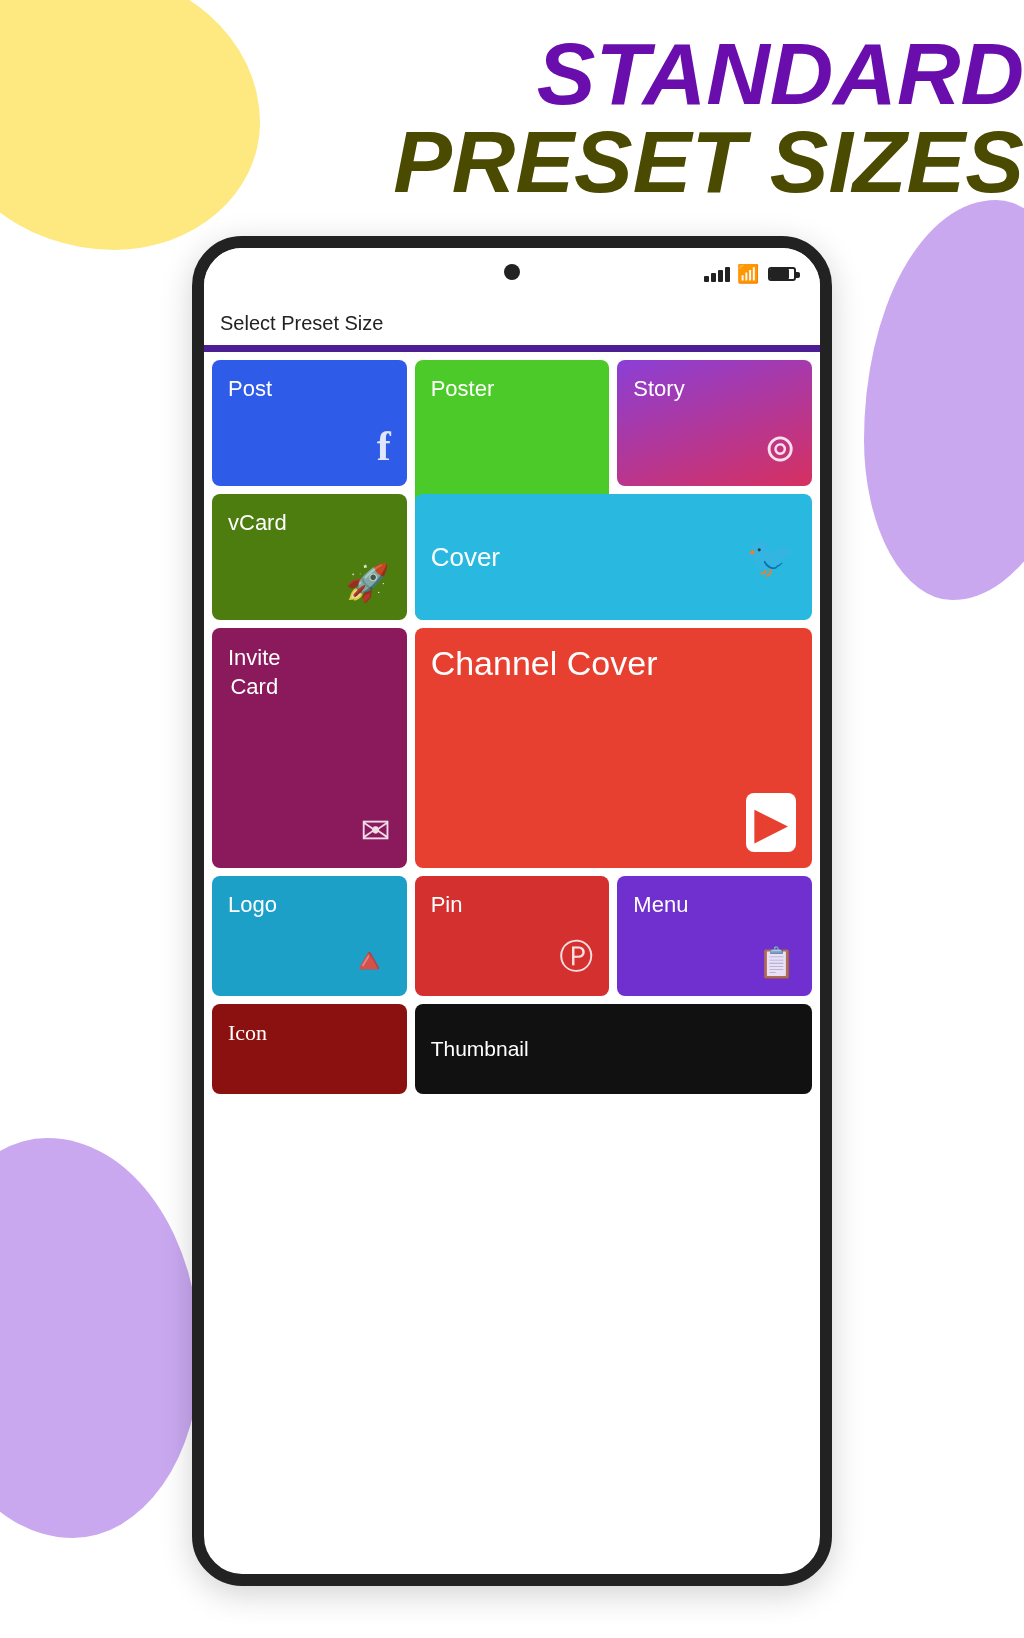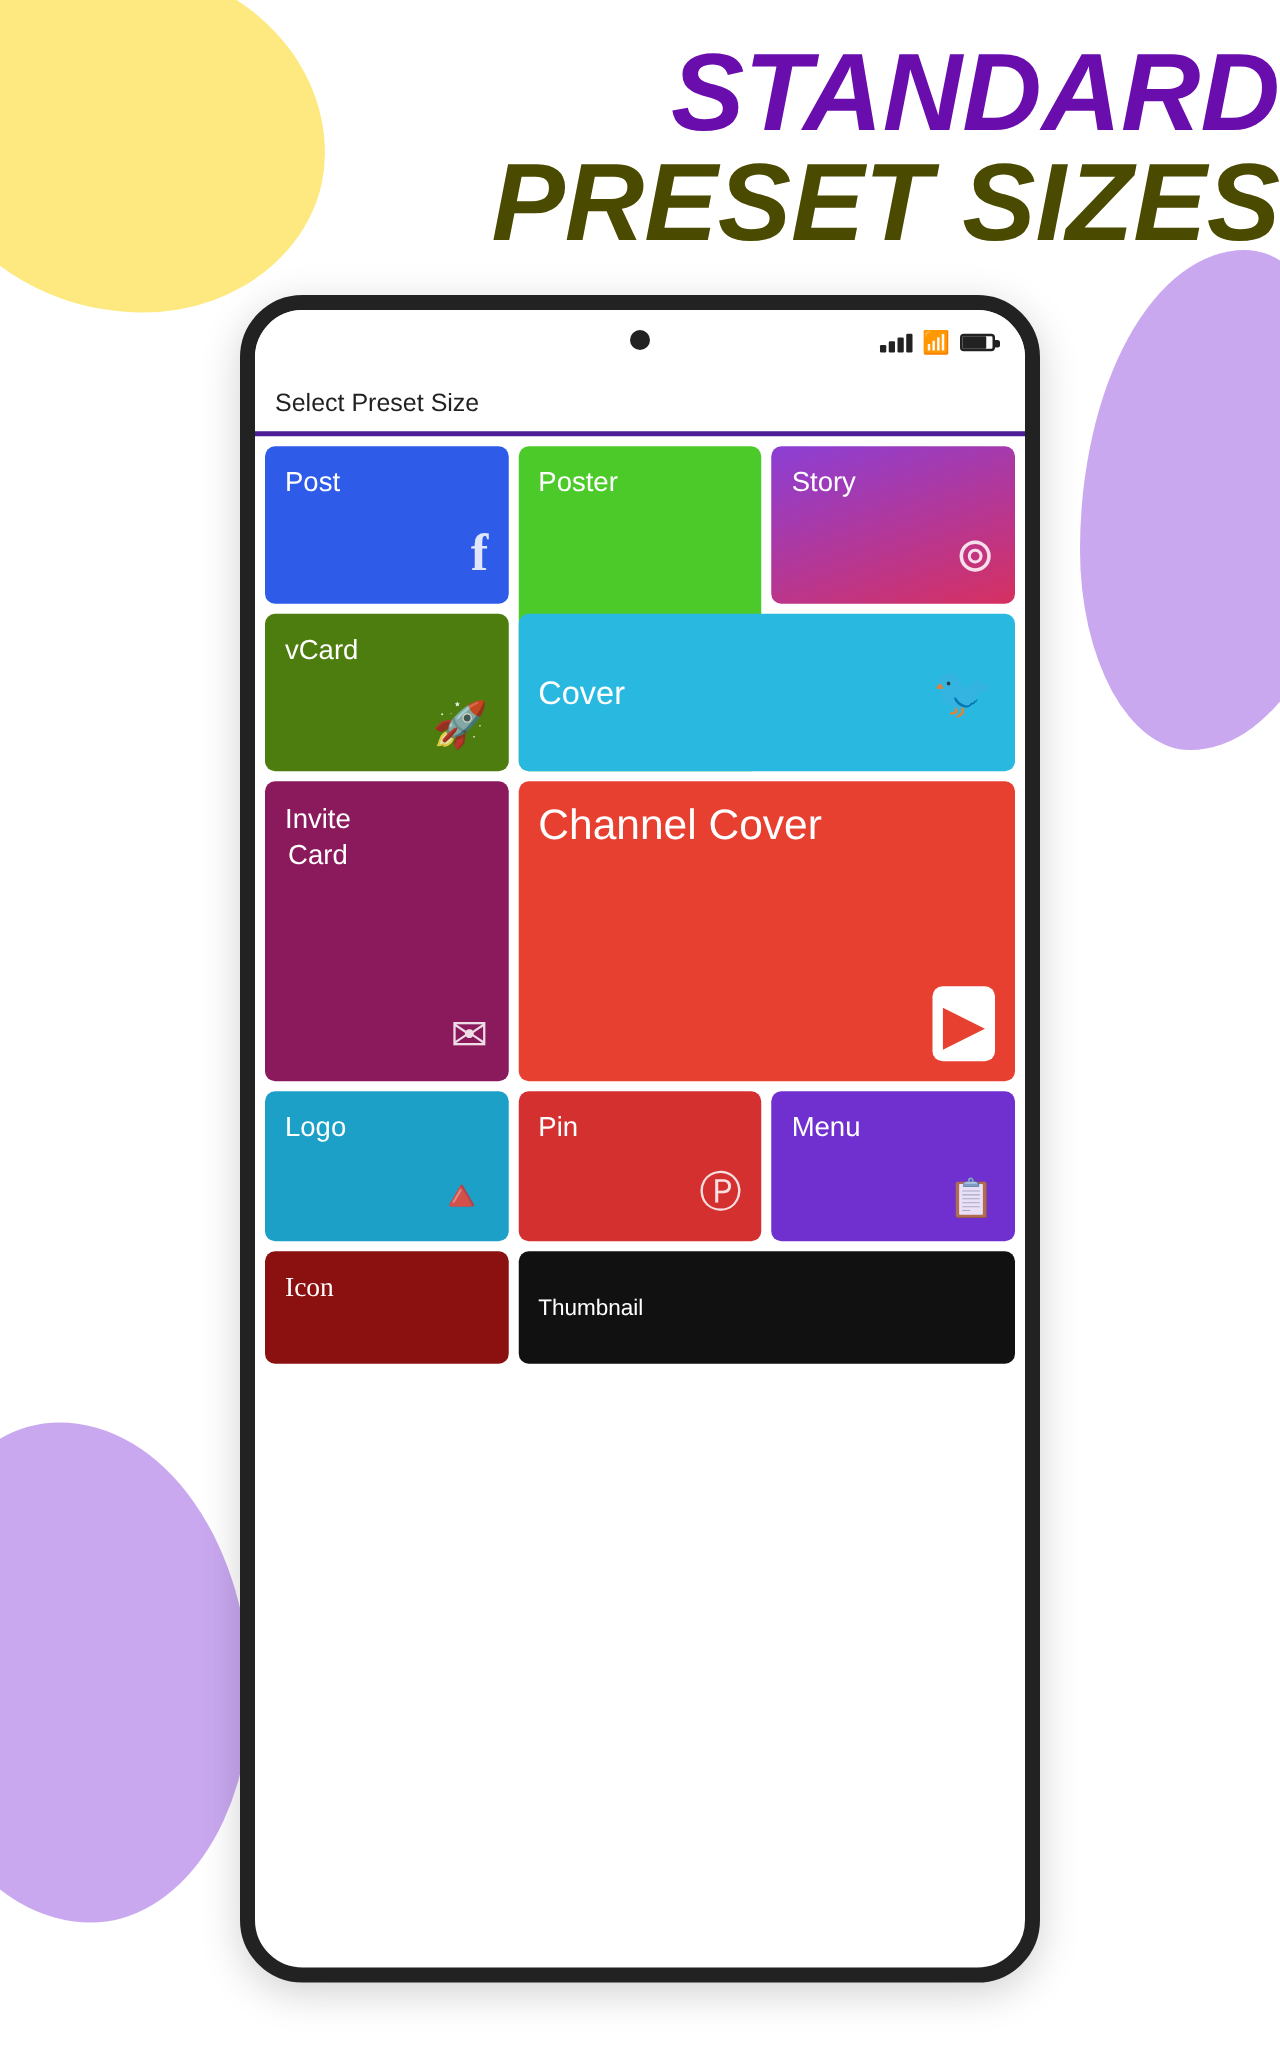--- a/index.html
+++ b/index.html
@@ -151,21 +151,21 @@
       height: 100%;
       width: 80%;
       background: #222;
       border-radius: 1px;
     }
 
     
     .app-title-bar {
       background: #fff;
       padding: 12px 16px 10px 16px;
-      border-bottom: 4px solid #4c1d95;
+      border-bottom: 7px solid #4c1d95;
     }
     .app-title {
       font-size: 20px;
       font-weight: 500;
       color: #222;
     }
     
     
 
     .grid-container {
@@ -355,18 +355,18 @@
       <button class="preset-btn btn-menu">
         <span class="preset-btn-label">Menu</span>
         <span class="preset-btn-icon" style="font-size:30px;">📋</span>
       </button>
 
       <button class="preset-btn btn-icon" style="min-height:90px;font-family:Liberation Serif, serif;">
         <span class="preset-btn-label">Icon</span>
       </button>
 
       <button class="preset-btn btn-thumbnail" style="min-height:90px;flex-direction:row;justify-content:space-between;align-items:center;">
-        <span class="preset-btn-label" style="font-size:18px;">Thumbnail</span>
+        <span class="preset-btn-label" style="font-size:21px;">Thumbnail</span>
       </button>
 
     </div>
   </div>
 </div>
 
 </body></html>

